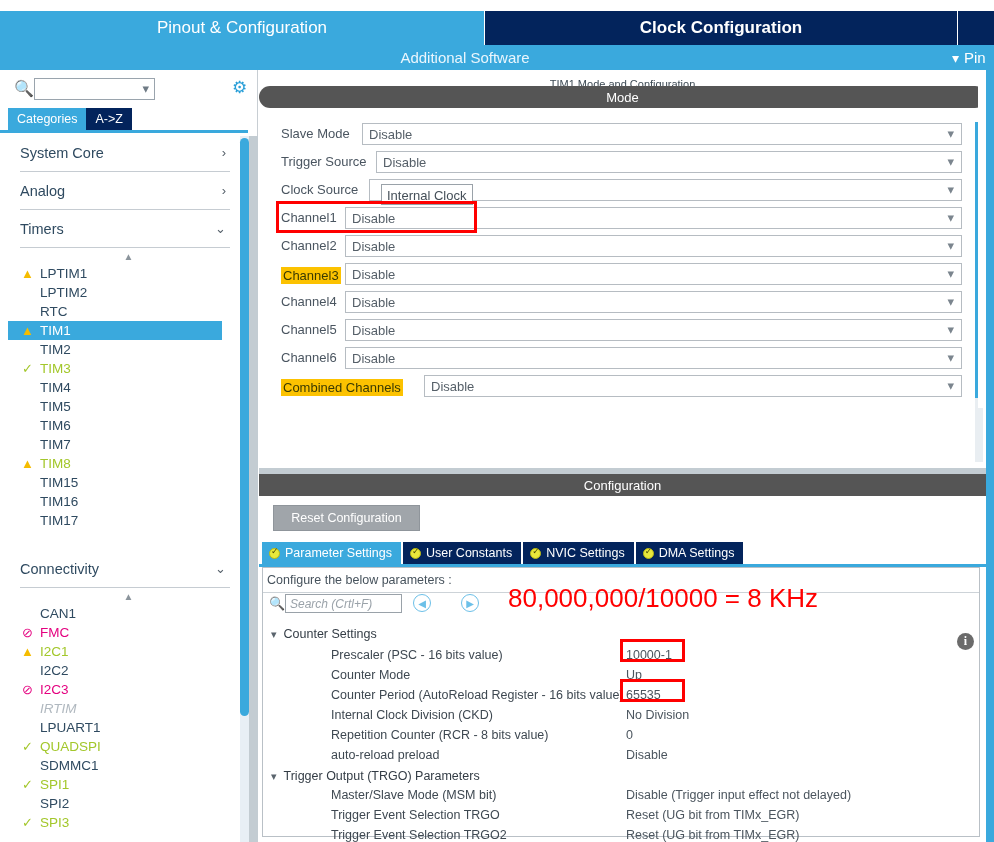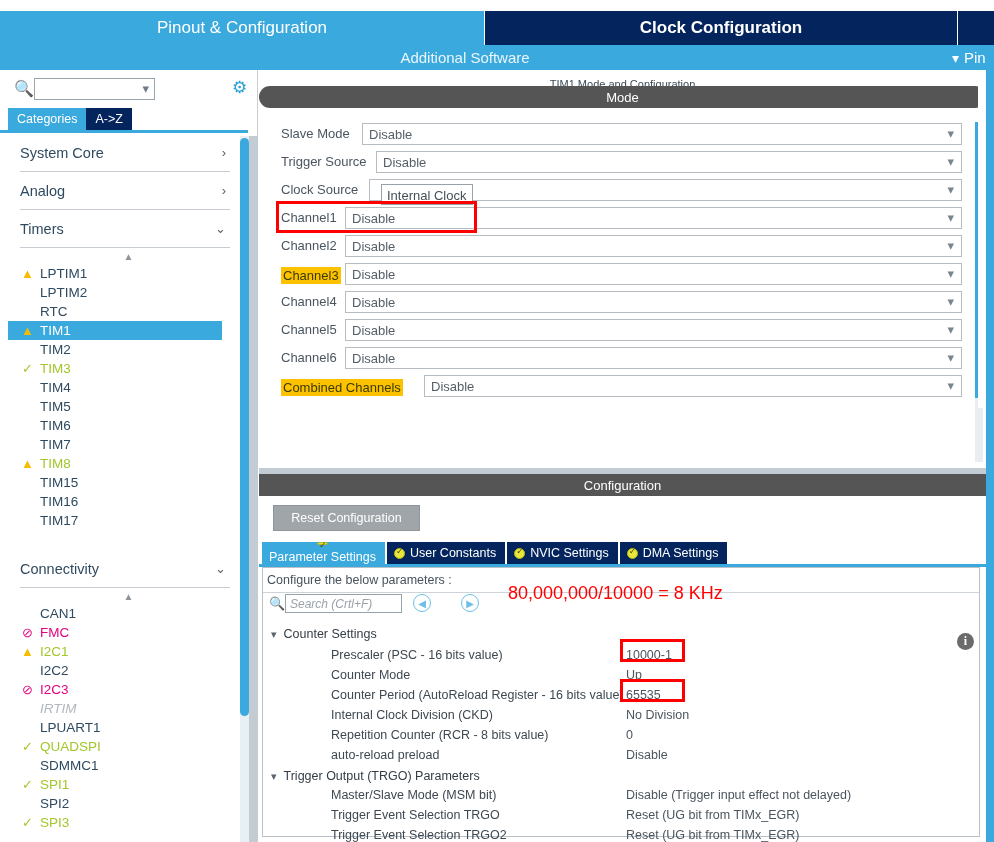--- a/index.html
+++ b/index.html
@@ -188,21 +188,21 @@
   .resetbtn {
     position: absolute; left: 14px; top: 9px; width: 147px; height: 26px;
     background: #a0a5aa; color: #ffffff; border: 1px solid #8f959b;
     display: flex; align-items: center; justify-content: center; font-size: 12.5px;
   }
   .tabs2 { position: absolute; left: 3px; top: 46px; height: 22px; display: flex; }
   .t2 {
     height: 22px; padding: 0 9px 0 7px; display: flex; align-items: center; gap: 5px;
     font-size: 12.5px; color: #ffffff; background: #03245c; margin-right: 2px;
   }
-  .t2.active { background: #3aa9dd; flex-direction: column; }
+  .t2.active { background: #3aa9dd; }
   .t2 .bullet {
     width: 11px; height: 11px; border-radius: 50%; background: #e8e83c;
     border: 1px solid #b9b915; display: inline-block; position: relative;
   }
   .t2 .bullet::after {
     content: "✓"; position: absolute; left: 1px; top: -3px;
     font-size: 9px; color: #4a4a00; line-height: 11px;
   }
   .tabs2underline {
     position: absolute; left: 0; top: 68px; width: 727px; height: 3px; background: #3aa9dd;
@@ -228,21 +228,21 @@
   .psearchbox span {
     position: absolute; left: 4px; top: 2px; font-size: 12px; color: #9aa2a9; font-style: italic;
   }
   .narrow {
     position: absolute; top: 26px; width: 18px; height: 18px; border-radius: 50%;
     border: 1.5px solid #6cc0e8; color: #6cc0e8;
     display: flex; align-items: center; justify-content: center; font-size: 10px;
   }
   .annot {
     position: absolute; left: 245px; top: 15px;
-    color: #ff0000; font-size: 18px; white-space: nowrap;
+    color: #ff0000; font-size: 26px; white-space: nowrap;
     font-family: "Liberation Sans", sans-serif;
   }
   .infoicon {
     position: absolute; left: 694px; top: 65px; width: 17px; height: 17px;
     border-radius: 50%; background: #6b6b6b; color: #ffffff;
     display: flex; align-items: center; justify-content: center;
     font-size: 12px; font-weight: bold; font-family: "Liberation Serif", serif;
   }
 
   .grouprow {

